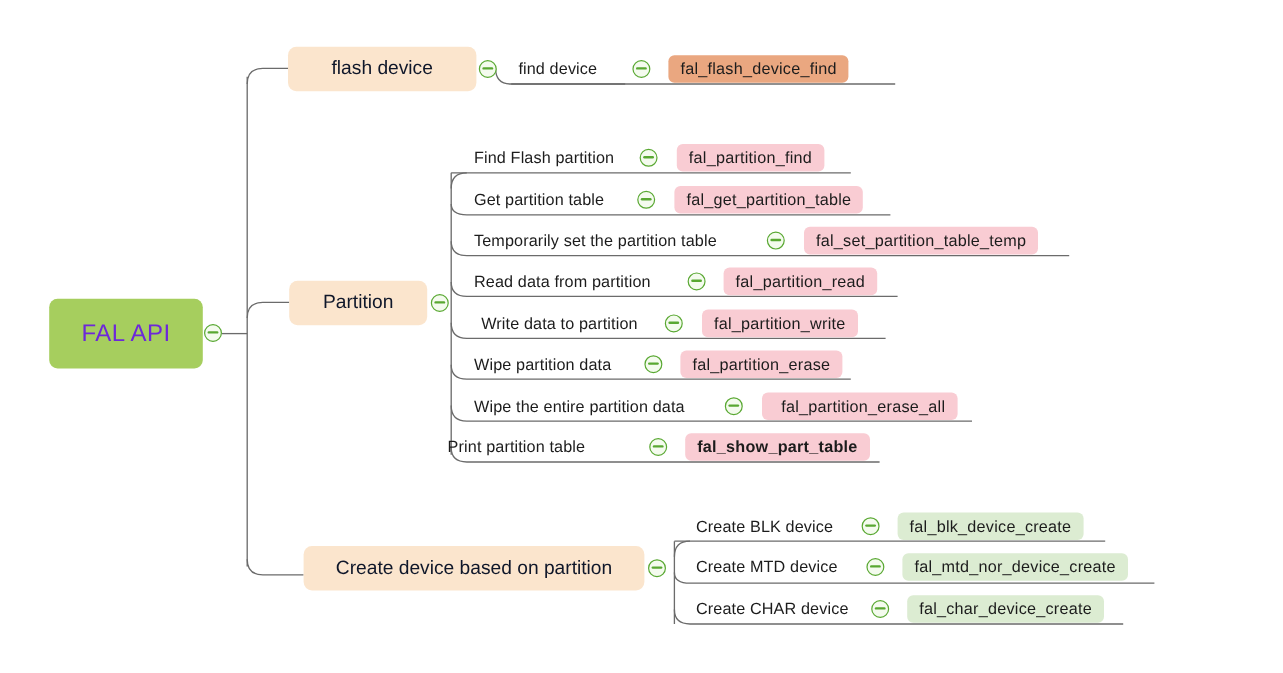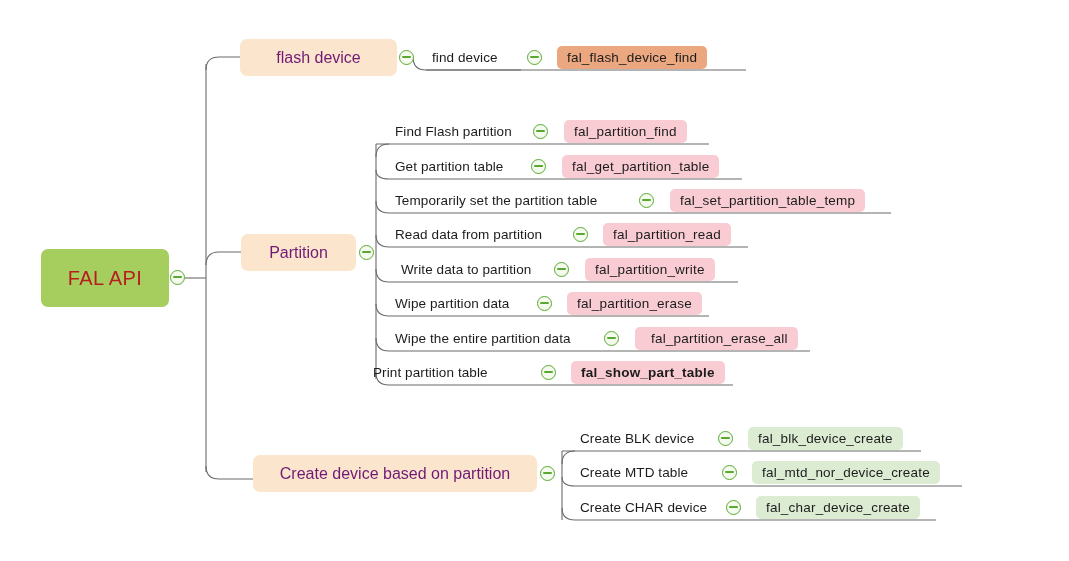--- a/index.html
+++ b/index.html
@@ -10,25 +10,25 @@
   }
   #canvas{position:absolute;inset:0;width:1069px;height:561px;}
   svg.wires{position:absolute;left:0;top:0;width:1069px;height:561px;pointer-events:none;}
 
   
   .node{
     position:absolute;display:flex;align-items:center;justify-content:center;
     box-sizing:border-box;white-space:nowrap;
   }
   .root{
-    background:#a6ce5e;border-radius:7px;color:#b91c1c;
+    background:#a6ce5e;border-radius:7px;color:#6d28d9;
     font-size:20px;letter-spacing:.4px;
   }
   .branch{
-    background:#fbe5cd;border-radius:7px;color:#701a75;
+    background:#fbe5cd;border-radius:7px;color:#0f172a;
     font-size:16px;
   }
   
   .leaf{
     position:absolute;white-space:nowrap;font-size:13.5px;color:#1c1c1c;
     letter-spacing:.1px;
   }
   .badge{
     position:absolute;white-space:nowrap;border-radius:5px;
     font-size:13.5px;color:#1c1c1c;letter-spacing:.2px;
@@ -151,21 +151,21 @@
 
   <div class="node branch" style="left:253px;top:455px;width:284px;height:37px;">
     <span>Create device based on partition</span>
   </div>
   <div class="toggle" style="left:540px;top:466px;"></div>
 
   <div class="leaf" style="left:580px;top:431px;">Create BLK device</div>
   <div class="toggle" style="left:718px;top:431px;"></div>
   <div class="badge green" style="left:748px;top:427px;">fal_blk_device_create</div>
 
-  <div class="leaf" style="left:580px;top:465px;">Create MTD table</div>
+  <div class="leaf" style="left:580px;top:465px;">Create MTD device</div>
   <div class="toggle" style="left:722px;top:465px;"></div>
   <div class="badge green" style="left:752px;top:461px;">fal_mtd_nor_device_create</div>
 
   <div class="leaf" style="left:580px;top:500px;">Create CHAR device</div>
   <div class="toggle" style="left:726px;top:500px;"></div>
   <div class="badge green" style="left:756px;top:496px;">fal_char_device_create</div>
 
 </div>
 
 </body></html>

